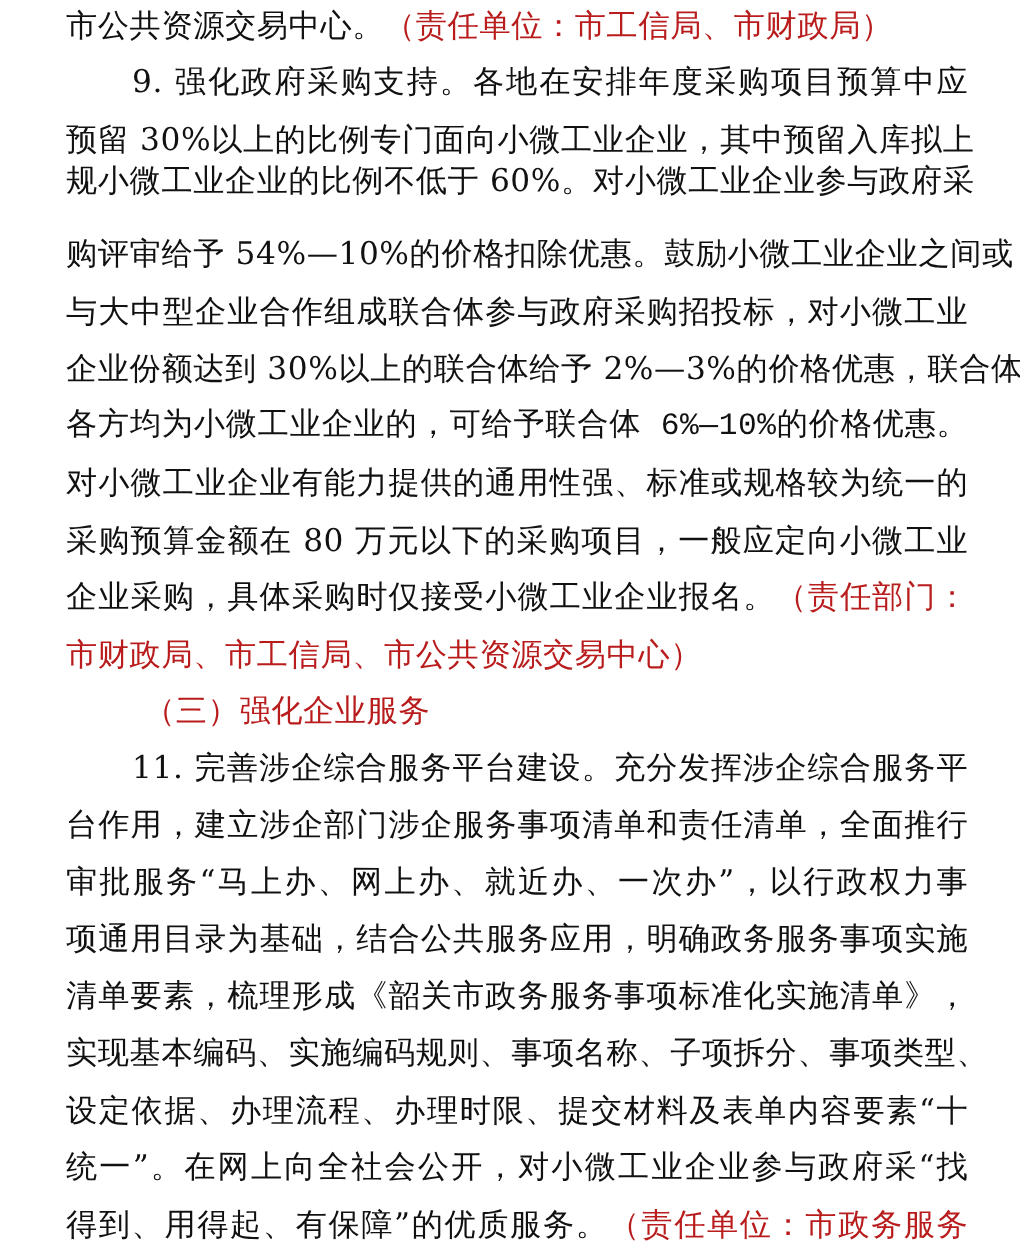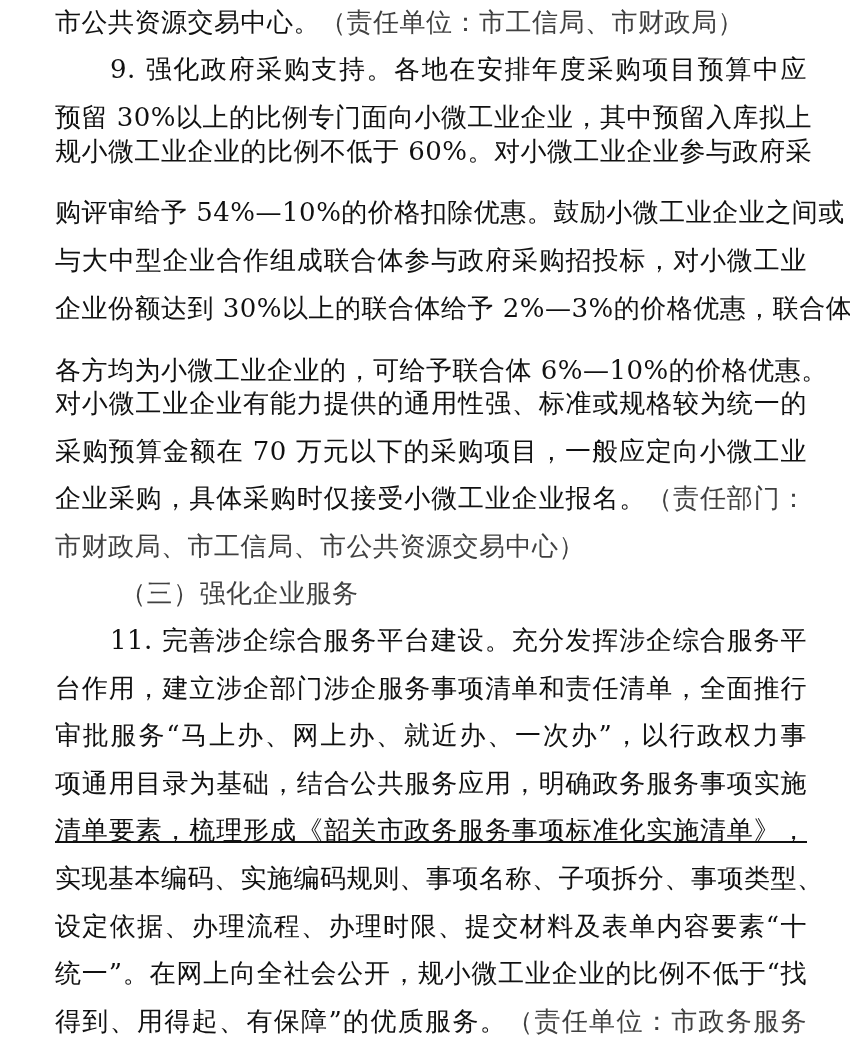--- a/index.html
+++ b/index.html
@@ -6,43 +6,43 @@
   body { width: 850px; height: 1049px; overflow: hidden; position: relative;
          font-family: "DejaVu Serif", "Liberation Serif", serif; color: #111111; }
   .page { position: absolute; left: 0; top: 0; width: 850px; height: 1049px; }
   .line { position: absolute; left: 55px; width: 752px; height: 40px;
           font-size: 26px; line-height: 40px; white-space: nowrap;
           text-align: justify; text-align-last: justify; letter-spacing: 0.5px; }
   .line.last { text-align-last: left; }
   .line.indent { left: 110px; width: 697px; }
   .line.heading { left: 120px; width: 400px; text-align-last: left;
                   font-family: "DejaVu Sans", "Liberation Sans", sans-serif; color: #1a1a1a; }
-  .sans { font-family: "DejaVu Sans", "Liberation Sans", sans-serif; color: #404040; }
+  .sans { font-family: "DejaVu Sans", "Liberation Sans", sans-serif; color: #b91c1c; }
 </style>
 </head>
 <body>
 
 <div class="page">
   <div id="lines">
       <div class="line last" style="top: 2px;"><span>市公共资源交易中心。</span><span class="sans">（责任单位：市工信局、市财政局）</span></div>
       <div class="line indent" style="top: 49px;"><span>9. 强化政府采购支持。各地在安排年度采购项目预算中应</span></div>
       <div class="line" style="top: 97px;"><span>预留 30%以上的比例专门面向小微工业企业，其中预留入库拟上</span></div>
       <div class="line" style="top: 131px;"><span>规小微工业企业的比例不低于 60%。对小微工业企业参与政府采</span></div>
       <div class="line" style="top: 192px;"><span>购评审给予 54%—10%的价格扣除优惠。鼓励小微工业企业之间或</span></div>
       <div class="line" style="top: 240px;"><span>与大中型企业合作组成联合体参与政府采购招投标，对小微工业</span></div>
       <div class="line" style="top: 288px;"><span>企业份额达到 30%以上的联合体给予 2%—3%的价格优惠，联合体</span></div>
-      <div class="line" style="top: 350px;"><span>各方均为小微工业企业的，可给予联合体 6%—10%的价格优惠。</span></div>
+      <div class="line" style="top: 335px; font-family: Liberation Mono, monospace;"><span>各方均为小微工业企业的，可给予联合体 6%—10%的价格优惠。</span></div>
       <div class="line" style="top: 383px;"><span>对小微工业企业有能力提供的通用性强、标准或规格较为统一的</span></div>
-      <div class="line" style="top: 431px;"><span>采购预算金额在 70 万元以下的采购项目，一般应定向小微工业</span></div>
+      <div class="line" style="top: 431px;"><span>采购预算金额在 80 万元以下的采购项目，一般应定向小微工业</span></div>
       <div class="line" style="top: 478px;"><span>企业采购，具体采购时仅接受小微工业企业报名。</span><span class="sans">（责任部门：</span></div>
       <div class="line last" style="top: 526px;"><span class="sans">市财政局、市工信局、市公共资源交易中心）</span></div>
       <div class="line heading last" style="top: 573px;"><span class="sans">（三）强化企业服务</span></div>
       <div class="line indent" style="top: 620px;"><span>11. 完善涉企综合服务平台建设。充分发挥涉企综合服务平</span></div>
       <div class="line" style="top: 668px;"><span>台作用，建立涉企部门涉企服务事项清单和责任清单，全面推行</span></div>
       <div class="line" style="top: 715px;"><span>审批服务“马上办、网上办、就近办、一次办”，以行政权力事</span></div>
       <div class="line" style="top: 763px;"><span>项通用目录为基础，结合公共服务应用，明确政务服务事项实施</span></div>
-      <div class="line" style="top: 810px; text-decoration: underline;"><span>清单要素，梳理形成《韶关市政务服务事项标准化实施清单》，</span></div>
+      <div class="line" style="top: 810px;"><span>清单要素，梳理形成《韶关市政务服务事项标准化实施清单》，</span></div>
       <div class="line" style="top: 858px;"><span>实现基本编码、实施编码规则、事项名称、子项拆分、事项类型、</span></div>
       <div class="line" style="top: 906px;"><span>设定依据、办理流程、办理时限、提交材料及表单内容要素“十</span></div>
-      <div class="line" style="top: 953px;"><span>统一”。在网上向全社会公开，规小微工业企业的比例不低于“找</span></div>
+      <div class="line" style="top: 953px;"><span>统一”。在网上向全社会公开，对小微工业企业参与政府采“找</span></div>
       <div class="line" style="top: 1001px;"><span>得到、用得起、有保障”的优质服务。</span><span class="sans">（责任单位：市政务服务</span></div>
     </div>
 </div>
 
 </body></html>

